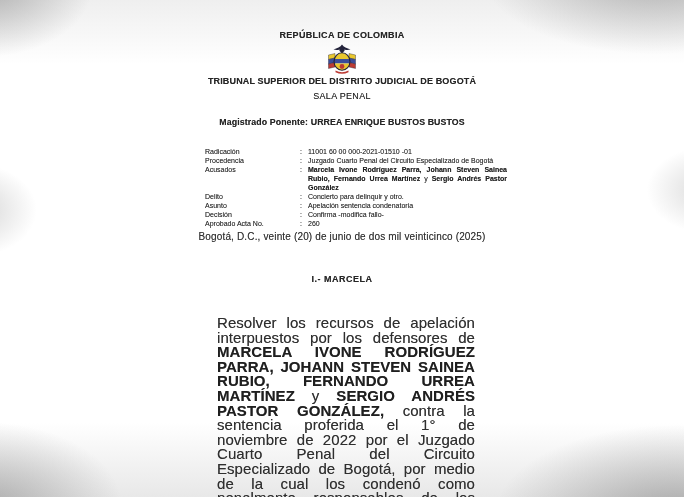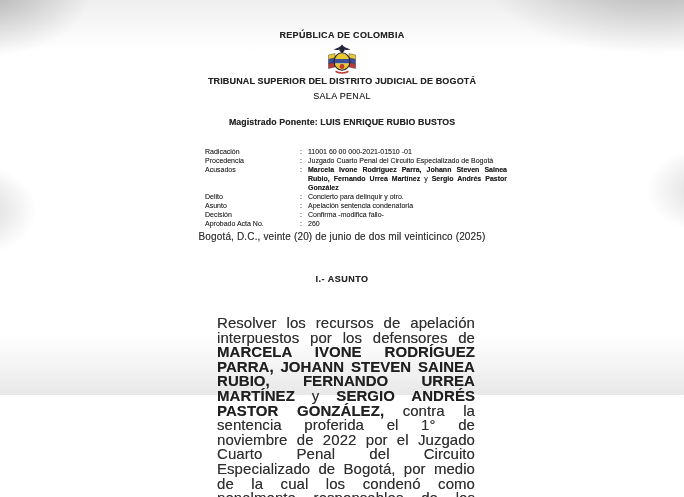--- a/index.html
+++ b/index.html
@@ -8,21 +8,21 @@
     width: 684px;
     height: 497px;
     overflow: hidden;
     background: #ffffff;
     font-family: "Liberation Sans", sans-serif;
     color: #2d2d2d;
   }
   .stage {
     position: relative;
     width: 684px;
-    height: 395px;
+    height: 497px;
     background-color: #ffffff;
     
     background-image:
       radial-gradient(150px 100px at -15px -15px, rgba(110,110,110,.50), rgba(110,110,110,0) 72%),
       radial-gradient(240px 110px at 655px -25px, rgba(110,110,110,.48), rgba(110,110,110,0) 72%),
       radial-gradient(90px 65px at -28px 210px, rgba(120,120,120,.32), rgba(120,120,120,0) 72%),
       radial-gradient(85px 60px at 708px 190px, rgba(120,120,120,.28), rgba(120,120,120,0) 72%),
       radial-gradient(190px 115px at -15px 505px, rgba(110,110,110,.48), rgba(110,110,110,0) 72%),
       radial-gradient(250px 125px at 675px 515px, rgba(110,110,110,.52), rgba(110,110,110,0) 72%),
       linear-gradient(to bottom, rgba(140,140,140,.14) 0, rgba(140,140,140,0) 13%, rgba(140,140,140,0) 85%, rgba(140,140,140,.20) 100%);
@@ -88,21 +88,21 @@
           <rect x="8" y="19.5" width="18" height="7.5" fill="#e9c72e"></rect>
           <circle cx="17" cy="22.5" r="2.4" fill="#bc3b34"></circle>
         </g>
         <ellipse cx="17" cy="17.5" rx="8" ry="8.8" fill="none" stroke="#23233a" stroke-width="1.1"></ellipse>
         <path d="M10.5 26.5 Q17 30 23.5 26.5 L23.5 28.2 Q17 31.5 10.5 28.2 Z" fill="#bc3b34"></path>
       </svg>
     </div>
 
     <div class="centered hdr-tribunal">TRIBUNAL SUPERIOR DEL DISTRITO JUDICIAL DE BOGOTÁ</div>
     <div class="centered hdr-sala">SALA PENAL</div>
-    <div class="centered hdr-mag">Magistrado Ponente: LUIS ENRIQUE RUBIO BUSTOS</div>
+    <div class="centered hdr-mag">Magistrado Ponente: URREA ENRIQUE BUSTOS BUSTOS</div>
 
     <div class="meta">
       <div class="meta-row">
         <span class="meta-lbl">Radicación</span>
           <span class="meta-sep">:</span>
           <span class="meta-val">11001 60 00 000-2021-01510 -01</span>
       </div>
       <div class="meta-row">
         <span class="meta-lbl">Procedencia</span>
           <span class="meta-sep">:</span>
@@ -129,18 +129,18 @@
           <span class="meta-val">Confirma -modifica fallo-</span>
       </div>
       <div class="meta-row">
         <span class="meta-lbl">Aprobado Acta No.</span>
           <span class="meta-sep">:</span>
           <span class="meta-val">260</span>
       </div>
     </div>
 
     <div class="centered date-line">Bogotá, D.C., veinte (20) de junio de dos mil veinticinco (2025)</div>
-    <div class="centered section-heading">I.- ASUNTO</div>
+    <div class="centered section-heading">I.- MARCELA</div>
 
     <p class="body-par"><span>Resolver los recursos de apelación interpuestos por los defensores de </span><b>MARCELA IVONE RODRÍGUEZ PARRA, JOHANN STEVEN SAINEA RUBIO, FERNANDO URREA MARTÍNEZ</b><span> y </span><b>SERGIO ANDRÉS PASTOR GONZÁLEZ,</b><span> contra la sentencia proferida el 1° de noviembre de 2022 por el Juzgado Cuarto Penal del Circuito Especializado de Bogotá, por medio de la cual los condenó como penalmente responsables de los punibles de tortura, en concurso heterogéneo con concierto para delinquir.</span></p>
 
   </div>
 </div>
 
 </body></html>

